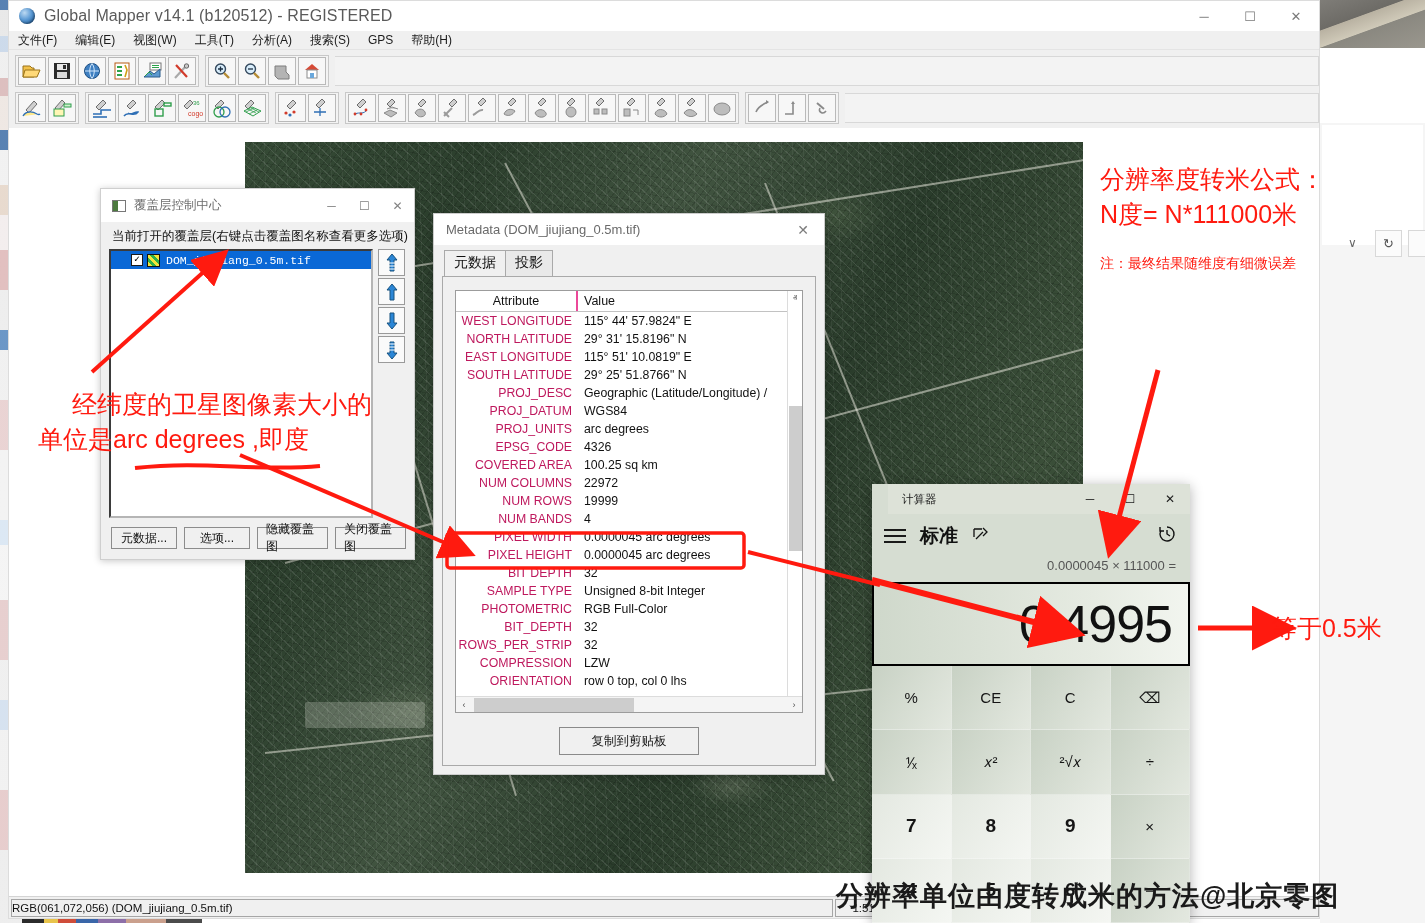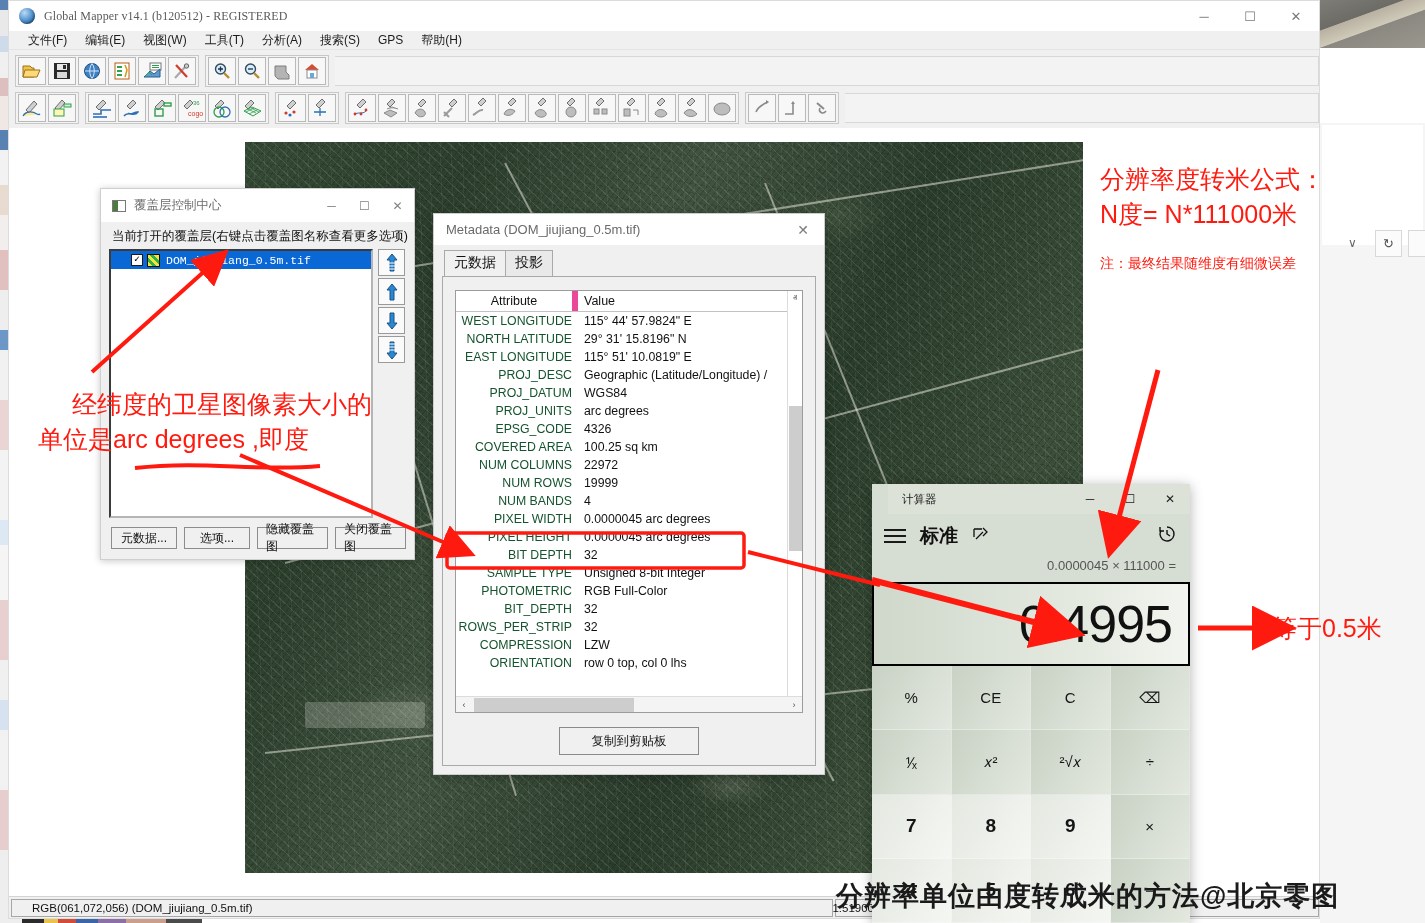--- a/index.html
+++ b/index.html
@@ -69,30 +69,30 @@
   .gm-titlebar {
     height:30px; background:#ffffff; display:flex; align-items:center;
     padding-left:10px; flex:0 0 30px; position:relative;
   }
   .gm-globe-icon {
     width:16px; height:16px; border-radius:50%;
     background:radial-gradient(circle at 35% 30%, #bcd9f2 0%, #5d9bd5 45%, #2f6ca8 75%, #1d4a78 100%);
     box-shadow: inset -1px -1px 2px rgba(0,0,0,.35);
     margin-right:9px; flex:0 0 16px;
   }
-  .gm-title-text { font-size:12px; color:#5a5a5a; letter-spacing:.1px;font-family:Liberation Serif, serif; }
+  .gm-title-text { font-size:16px; color:#5a5a5a; letter-spacing:.1px; }
   .gm-win-btns { position:absolute; right:0; top:0; height:30px; display:flex; }
   .gm-win-btn {
     width:46px; height:30px; display:flex; align-items:center; justify-content:center;
     color:#7a7a7a; font-size:13px;
   }
 
   .gm-menubar {
     height:19px; background:#f0f0f0; display:flex; align-items:center;
-    padding-left:10px; flex:0 0 19px; border-bottom:1px solid #e4e4e4;
+    flex:0 0 19px; border-bottom:1px solid #e4e4e4;
   }
   .gm-menu-item { font-size:12px; color:#1c1c1c; padding:0 9px; white-space:nowrap; }
 
   .gm-toolbar-area { background:#f0f0f0; padding:4px 0 0 6px; flex:0 0 auto; }
   .gm-toolrow { display:flex; align-items:center; height:34px; margin-bottom:3px; }
   .tgroup { display:flex; border:1px solid #c8c8c8; background:#f3f3f3; padding:1px; margin-right:6px; }
   .tbtn {
     width:28px; height:28px; margin:0 1px; border:1px solid transparent;
     display:flex; align-items:center; justify-content:center;
     background:#f3f3f3;
@@ -136,21 +136,21 @@
   }
 
   
   .gm-statusbar {
     position:absolute; left:0; bottom:0; width:100%; height:22px;
     background:#f0f0f0; border-top:1px solid #d4d4d4;
     display:flex; align-items:center;
   }
   .sb-cell {
     height:18px; margin:0 0 0 2px; border:1px solid #a6a6a6;
-    display:flex; align-items:center; padding:0 20px; font-size:11.5px; color:#111;
+    display:flex; align-items:center; padding:0 0; font-size:11.5px; color:#111;
     background:#f0f0f0;
   }
   .sb-cell.grow { flex:1; }
 
   
   .occ-dialog {
     position:absolute; left:100px; top:188px; width:315px; height:372px;
     background:#f0f0f0; border:1px solid #cfcfcf;
     box-shadow:0 1px 7px rgba(0,0,0,.22);
     display:flex; flex-direction:column;
@@ -214,24 +214,24 @@
     border:1px solid #9c9c9c; background:#fff; flex:1; display:flex; flex-direction:column; overflow:hidden;
   }
   .md-tbl-inner { flex:1; display:flex; overflow:hidden; }
   .md-rows { flex:1; overflow:hidden; }
   .md-header {
     display:flex; height:21px; border-bottom:1px solid #c2c2c2; background:#fff; flex:0 0 21px;
   }
   .md-th {
     font-size:12.5px; color:#111; display:flex; align-items:center; justify-content:center;
   }
-  .md-th.attr { width:122px; border-right:6px solid #ec4899; }
+  .md-th.attr { width:122px; border-right:2px solid #ec4899; }
   .md-th.val { flex:1; justify-content:flex-start; padding-left:6px; }
   .md-row { display:flex; height:18px; align-items:center; }
-  .md-attr { width:122px; text-align:right; padding-right:6px; font-size:12.3px; color:#14532d; white-space:nowrap; }
+  .md-attr { width:122px; text-align:right; padding-right:6px; font-size:12.3px; color:#be185d; white-space:nowrap; }
   .md-val { flex:1; padding-left:6px; font-size:12.3px; color:#111; white-space:nowrap; overflow:hidden; }
   .md-vscroll {
     width:15px; background:#fff; border-left:1px solid #dcdcdc; position:relative; flex:0 0 15px;
   }
   .md-vs-arrow { height:15px; display:flex; align-items:center; justify-content:center; font-size:9px; color:#505050; }
   .md-vs-thumb { position:absolute; left:1px; width:13px; top:115px; height:145px; background:#cdcdcd; }
   .md-hscroll { height:16px; background:#f4f4f4; border-top:1px solid #dcdcdc; display:flex; align-items:center; flex:0 0 16px; }
   .md-hs-arrow { width:16px; text-align:center; font-size:9px; color:#505050; }
   .md-hs-track { flex:1; height:14px; position:relative; }
   .md-hs-thumb { position:absolute; left:2px; top:0; width:160px; height:14px; background:#cdcdcd; }
@@ -704,20 +704,24 @@
                   <div class="md-attr">WEST LONGITUDE</div>
                   <div class="md-val">115° 44' 57.9824" E</div>
                 </div>
                 <div class="md-row">
                   <div class="md-attr">NORTH LATITUDE</div>
                   <div class="md-val">29° 31' 15.8196" N</div>
                 </div>
                 <div class="md-row">
                   <div class="md-attr">EAST LONGITUDE</div>
                   <div class="md-val">115° 51' 10.0819" E</div>
+                </div>
+                <div class="md-row">
+                  <div class="md-attr">SOUTH LATITUDE</div>
+                  <div class="md-val">29° 25' 51.8766" N</div>
                 </div>
                 <div class="md-row">
                   <div class="md-attr">PROJ_DESC</div>
                   <div class="md-val">Geographic (Latitude/Longitude) /</div>
                 </div>
                 <div class="md-row">
                   <div class="md-attr">PROJ_DATUM</div>
                   <div class="md-val">WGS84</div>
                 </div>
                 <div class="md-row">

